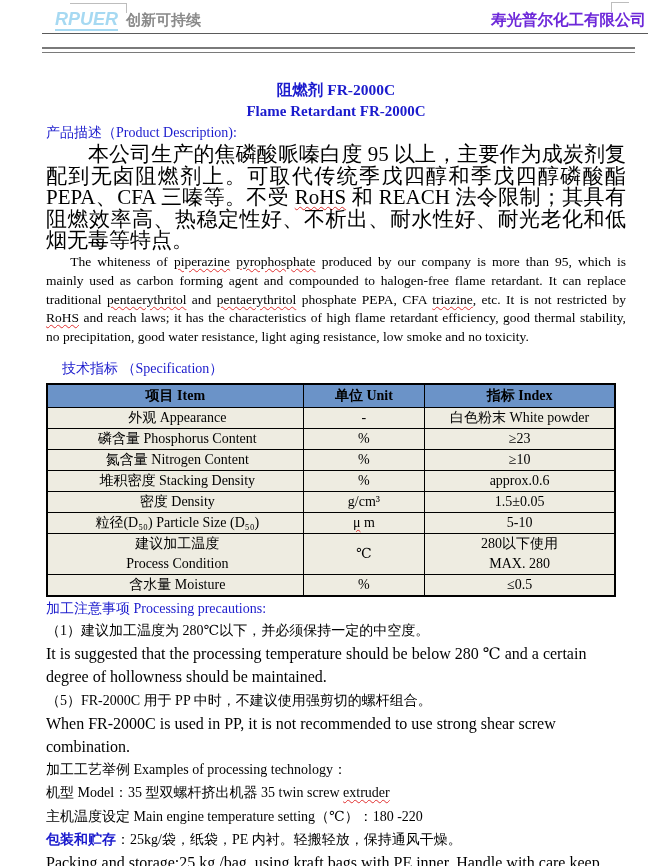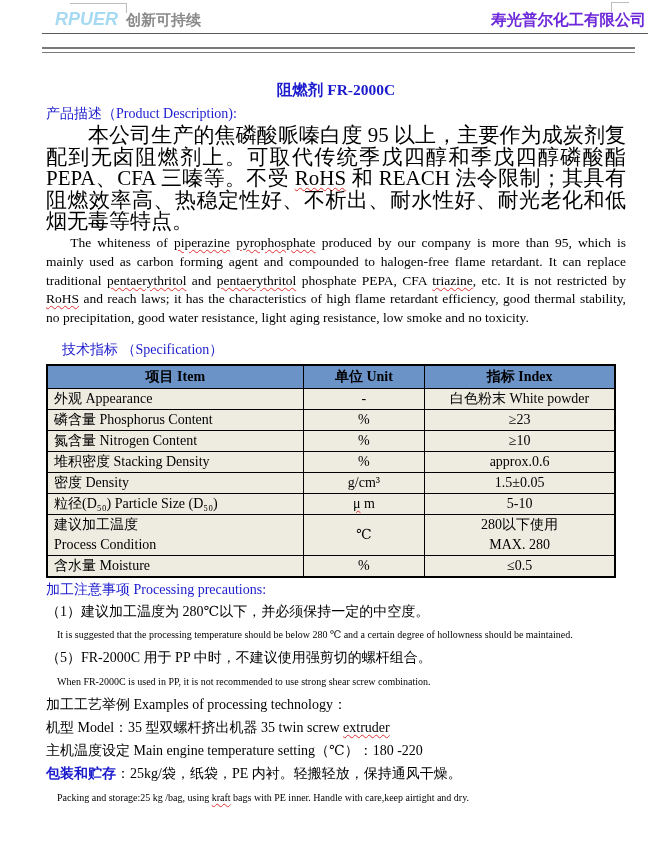--- a/index.html
+++ b/index.html
@@ -7,64 +7,65 @@
         font-family:"Liberation Serif","DejaVu Serif",serif;color:#000;}
   
   .mark-tl{position:absolute;left:70px;top:3px;width:56px;height:9px;
            border-top:1px solid #bdbdbd;border-right:1px solid #bdbdbd;}
   .mark-tr{position:absolute;left:611px;top:2px;width:17px;height:9px;
            border-top:1px solid #bdbdbd;border-left:1px solid #bdbdbd;}
   
   .hdr{margin:9px 24px 0 42px;padding:0 2px 2px 13px;border-bottom:1px solid #5a5a5a;
        display:flex;align-items:baseline;}
   .logo{font-family:"Liberation Sans","DejaVu Sans",sans-serif;font-style:italic;font-weight:bold;
-        font-size:18px;color:#a6d9f2;letter-spacing:0px;
+        font-size:18px;color:#a6d9f2;letter-spacing:0px;text-decoration:underline;
         text-decoration-color:#a6d9f2;text-decoration-thickness:2px;text-underline-offset:4px;}
   .slogan{font-weight:bold;font-size:15px;color:#8a8a8a;margin-left:8px;}
   .company{margin-left:auto;font-weight:bold;font-size:15.5px;color:#6d28d9;}
   .dline{margin:13px 37px 0 42px;height:3px;border-top:2px solid #7a7a7a;border-bottom:1px solid #7a7a7a;}
   
   .content{margin:0 46px 0 46px;width:580px;}
   h1.t-cn{margin:27px 0 2px 0;text-align:center;font-size:15.5px;font-weight:bold;color:#1b1bcd;}
   h2.t-en{margin:0 0 4px 0;text-align:center;font-size:15px;font-weight:bold;color:#1b1bcd;}
   h3.sec{margin:4px 0 2px 0;font-size:14px;font-weight:normal;color:#1b1bcd;}
   h3.spec-h{margin:13px 0 5px 16px;}
   h3.prec-h{margin:3px 0 1px 0;}
   p.cnp{margin:2px 0 0 0;font-size:21px;line-height:21.6px;text-align:justify;text-indent:2em;}
   p.enp{margin:1px 0 0 0;font-size:13.5px;line-height:18.8px;text-align:justify;text-indent:1.8em;}
   
   table.spec{border-collapse:collapse;width:570px;table-layout:fixed;border:2px solid #000;}
   table.spec th{background:#6b93c8;font-weight:bold;font-size:14px;height:22px;
                 border:1px solid #000;text-align:center;padding:0 2px;}
   table.spec td{background:#eeece1;font-size:14px;border:1px solid #000;height:20px;
                 padding:0 2px;text-align:center;white-space:pre-line;line-height:20px;}
-  table.spec td.l{text-align:left;padding-left:6px;}
+  table.spec td.l{text-align:center;padding-left:6px;}
   col.c1{width:45.1%;}col.c2{width:21.4%;}col.c3{width:33.5%;}
   
   p.line{margin:0;font-size:14px;line-height:23.2px;}
-  p.en2{font-size:10px;line-height:23.2px;margin-left:11px;}
+  p.en2{font-size:16px;line-height:23.2px;}
   .blue-b{color:#1b1bcd;font-weight:bold;}
   .sq{text-decoration:underline wavy #e03030;text-decoration-thickness:1px;text-underline-offset:2px;}
 </style>
 </head>
 <body>
 
 <div class="page">
   <div class="mark-tl"></div>
   <div class="mark-tr"></div>
 
   <div class="hdr">
     <span class="logo">RPUER</span>
     <span class="slogan">创新可持续</span>
     <span class="company">寿光普尔化工有限公司</span>
   </div>
   <div class="dline"></div>
 
   <div class="content">
     <h1 class="t-cn">阻燃剂 FR-2000C</h1>
+    <h2 class="t-en">Flame Retardant FR-2000C</h2>
 
     <h3 class="sec">产品描述（Product Description):</h3>
     <p class="cnp">本公司生产的焦磷酸哌嗪白度 95 以上，主要作为成炭剂复配到无卤阻燃剂上。可取代传统季戊四醇和季戊四醇磷酸酯 PEPA、CFA 三嗪等。不受 <span class="sq">RoHS</span> 和 REACH 法令限制；其具有阻燃效率高、热稳定性好、不析出、耐水性好、耐光老化和低烟无毒等特点。</p>
     <p class="enp">The whiteness of <span class="sq">piperazine</span> <span class="sq">pyrophosphate</span> produced by our company is more than 95, which is mainly used as carbon forming agent and compounded to halogen-free flame retardant. It can replace traditional <span class="sq">pentaerythritol</span> and <span class="sq">pentaerythritol</span> phosphate PEPA, CFA <span class="sq">triazine</span>, etc. It is not restricted by <span class="sq">RoHS</span> and reach laws; it has the characteristics of high flame retardant efficiency, good thermal stability, no precipitation, good water resistance, light aging resistance, low smoke and no toxicity.</p>
 
     <h3 class="sec spec-h">技术指标 （Specification）</h3>
 
     <table class="spec">
       <colgroup>
           <col class="c1">

